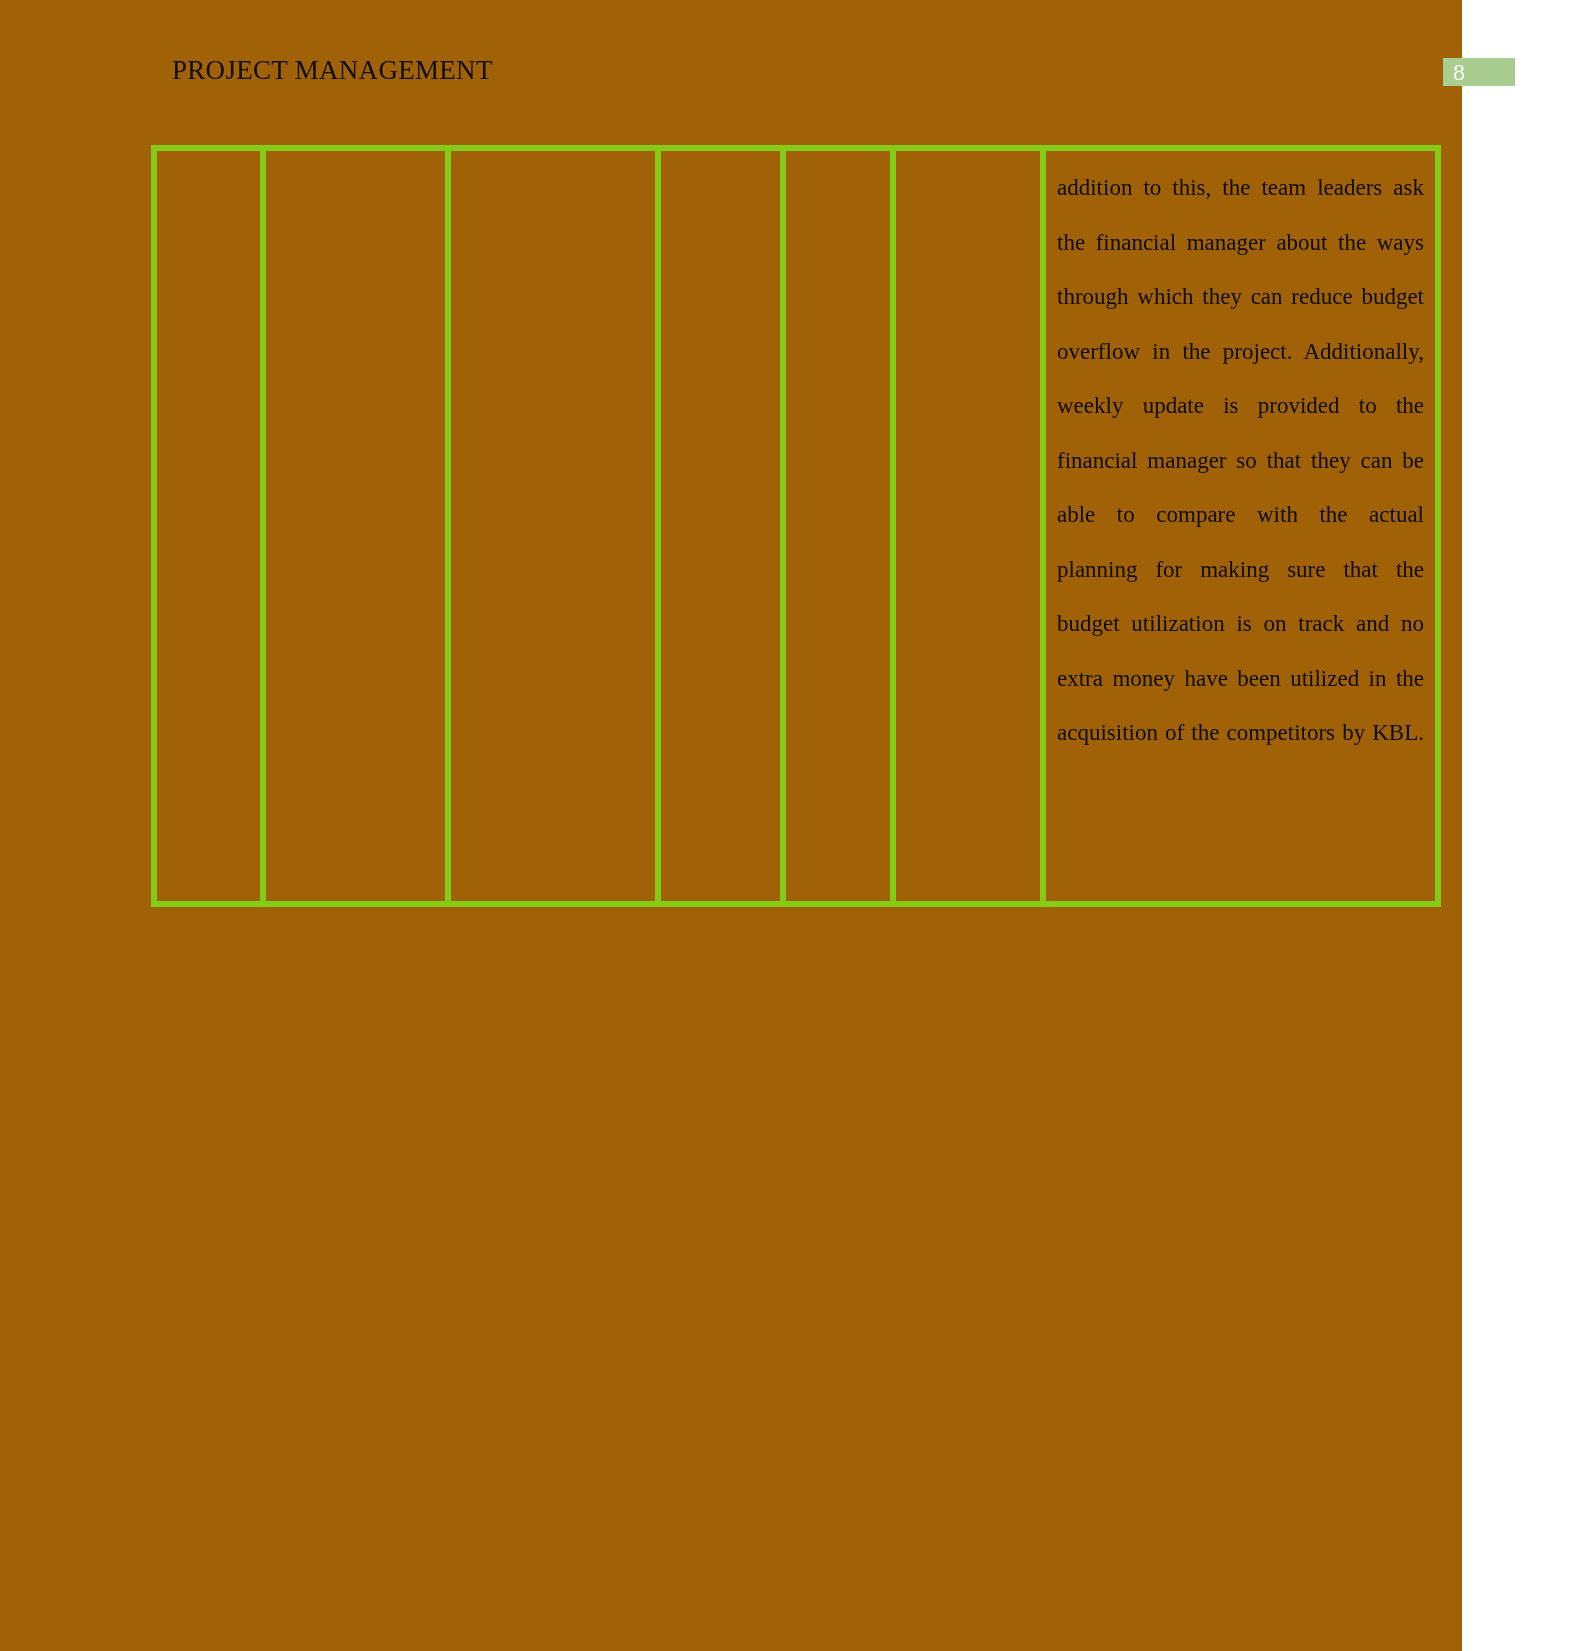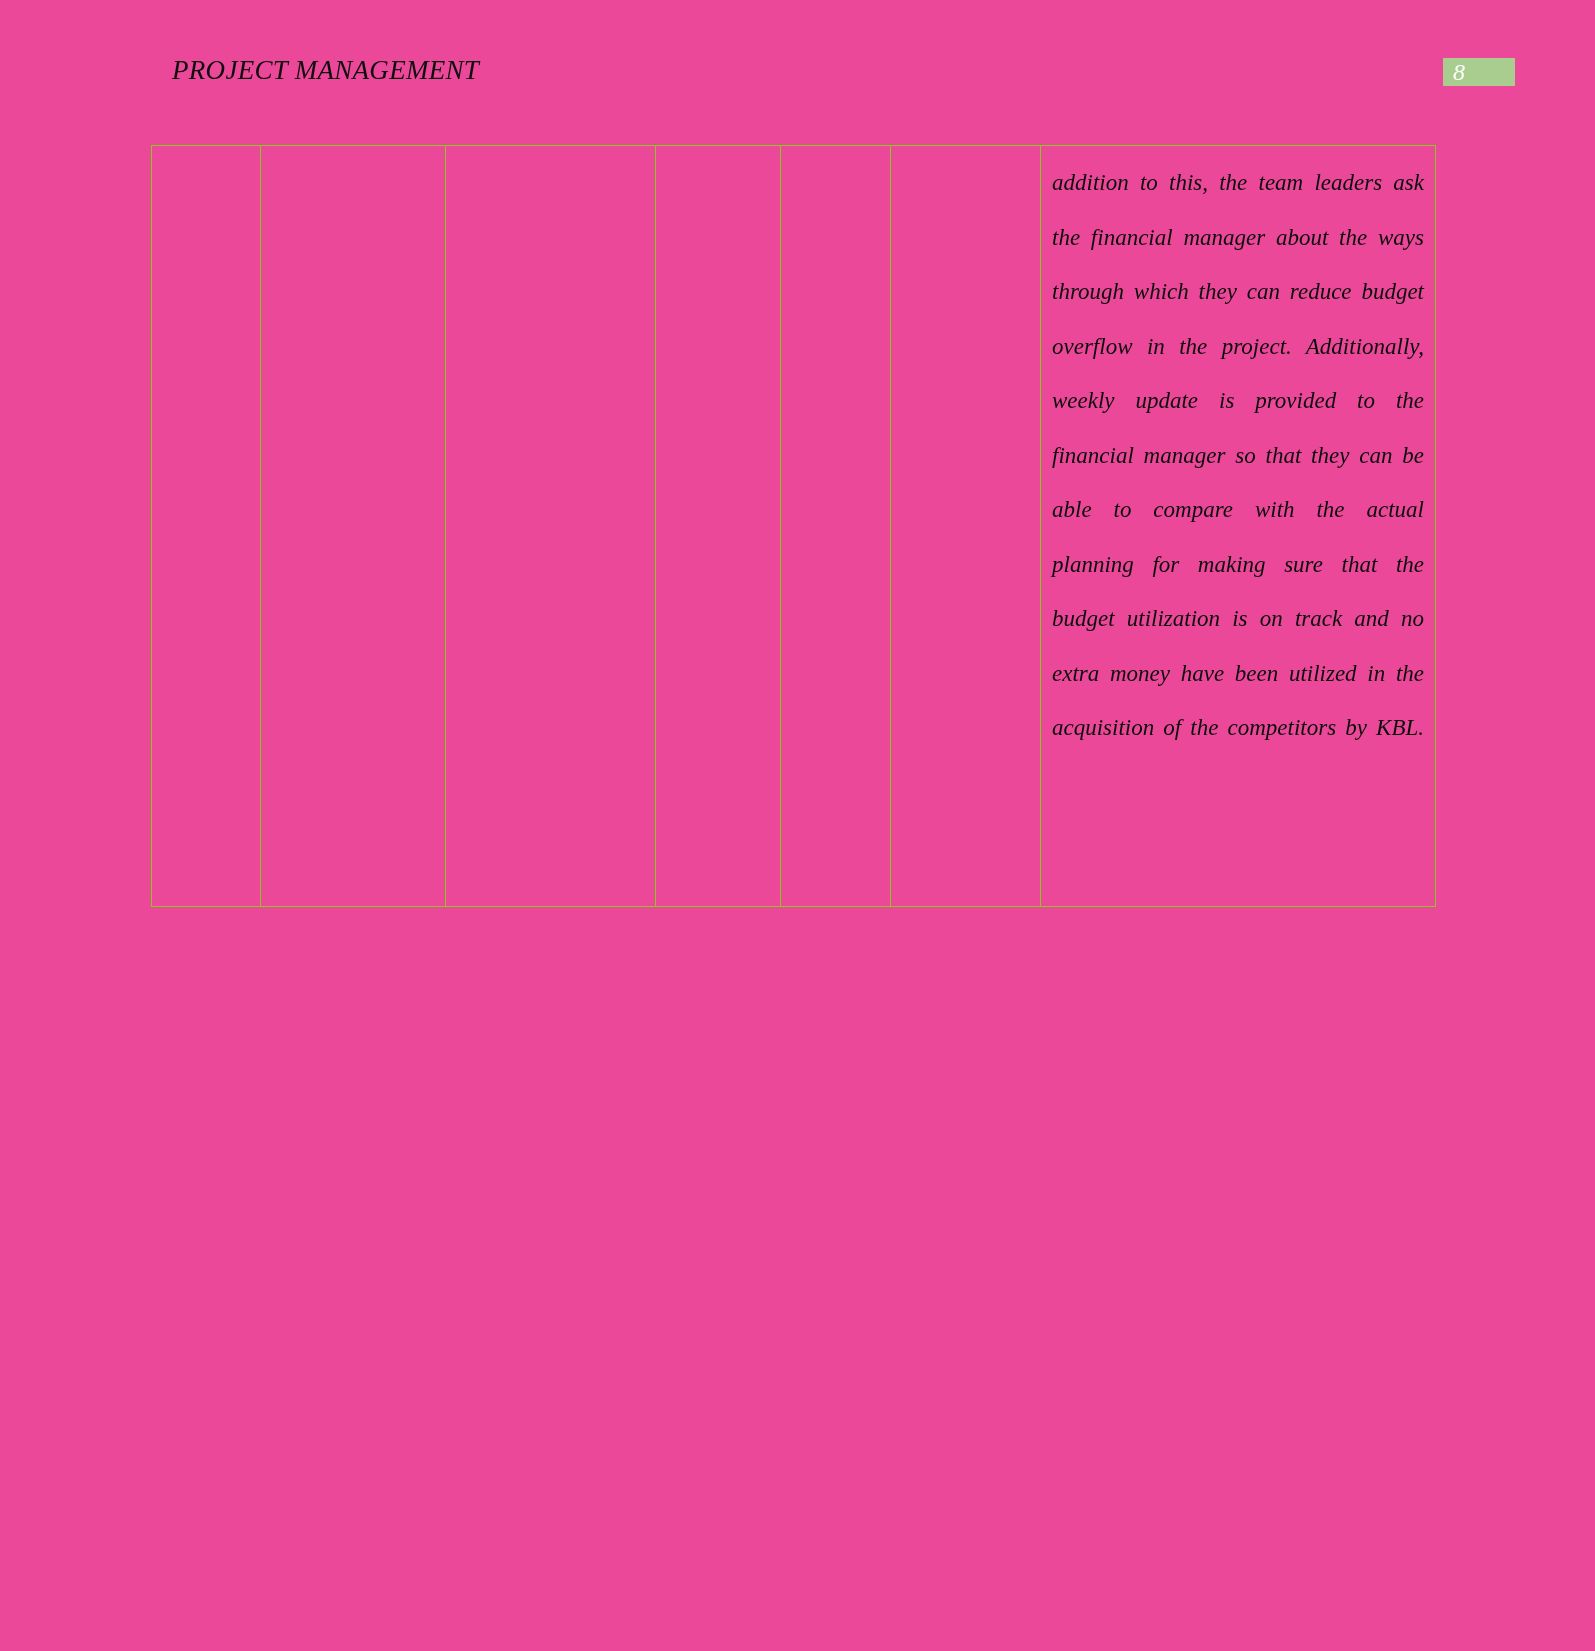--- a/index.html
+++ b/index.html
@@ -11,24 +11,23 @@
     width: 1595px;
     height: 1651px;
     font-family: "Liberation Serif", "DejaVu Serif", serif;
     color: #000000;
     position: relative;
     overflow: hidden;
   }
 
   .page {
     position: relative;
-    width: 1595px;
+    width: 1462px;
     height: 1651px;
-    background: #ec4899;
-    font-style: italic;
+    background: #a16207;
   }
 
   
   .header {
     position: absolute;
     left: 0;
     top: 0;
     width: 1595px;
     height: 110px;
   }
@@ -66,21 +65,21 @@
     position: absolute;
     left: 151px;
     top: 145px;
     width: 1284px;
     height: 762px;
     border-collapse: collapse;
     table-layout: fixed;
   }
 
   .doc-table td {
-    border: 1px solid #84cc16;
+    border: 6px solid #84cc16;
     vertical-align: top;
     padding: 0;
   }
 
   .col-1 { width: 109px; }
   .col-2 { width: 185px; }
   .col-3 { width: 210px; }
   .col-4 { width: 125px; }
   .col-5 { width: 110px; }
   .col-6 { width: 150px; }

